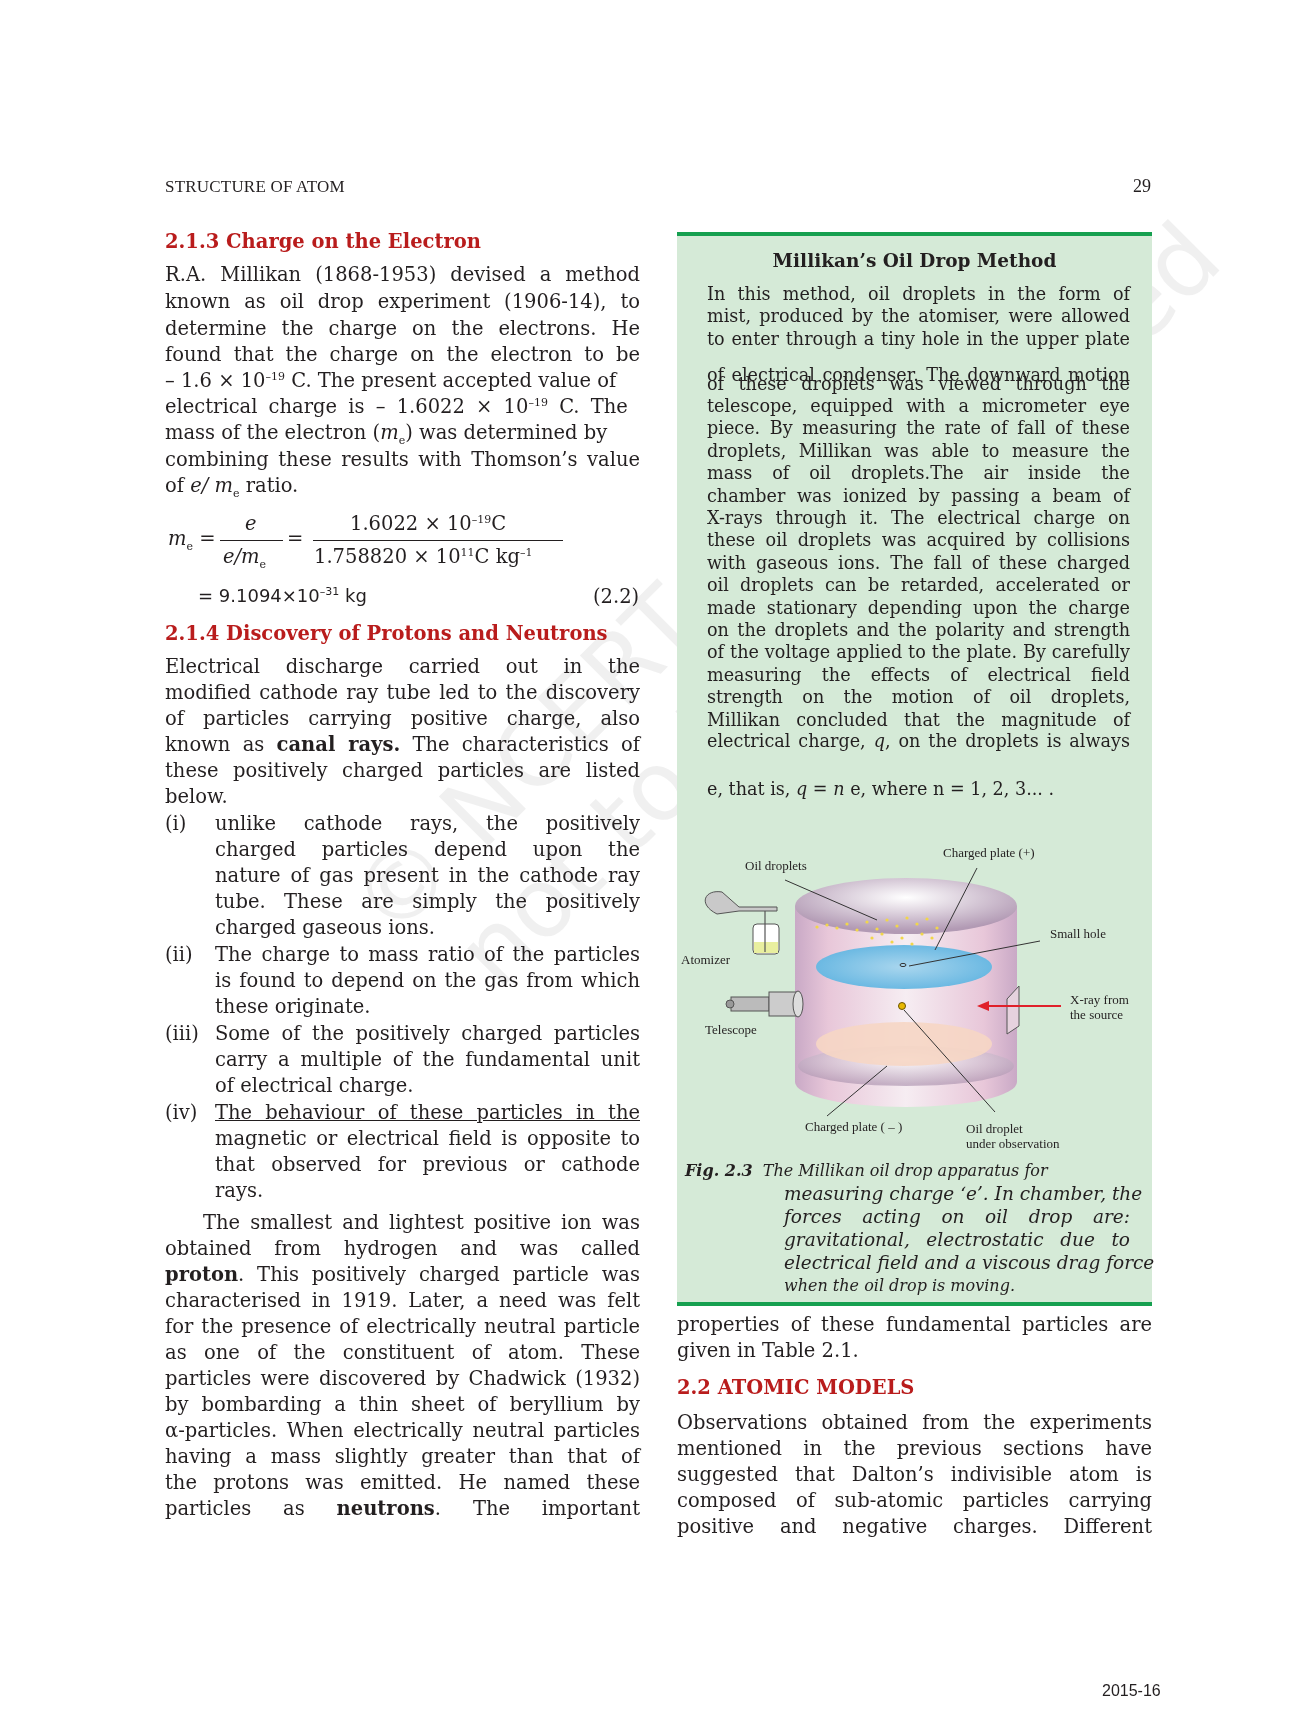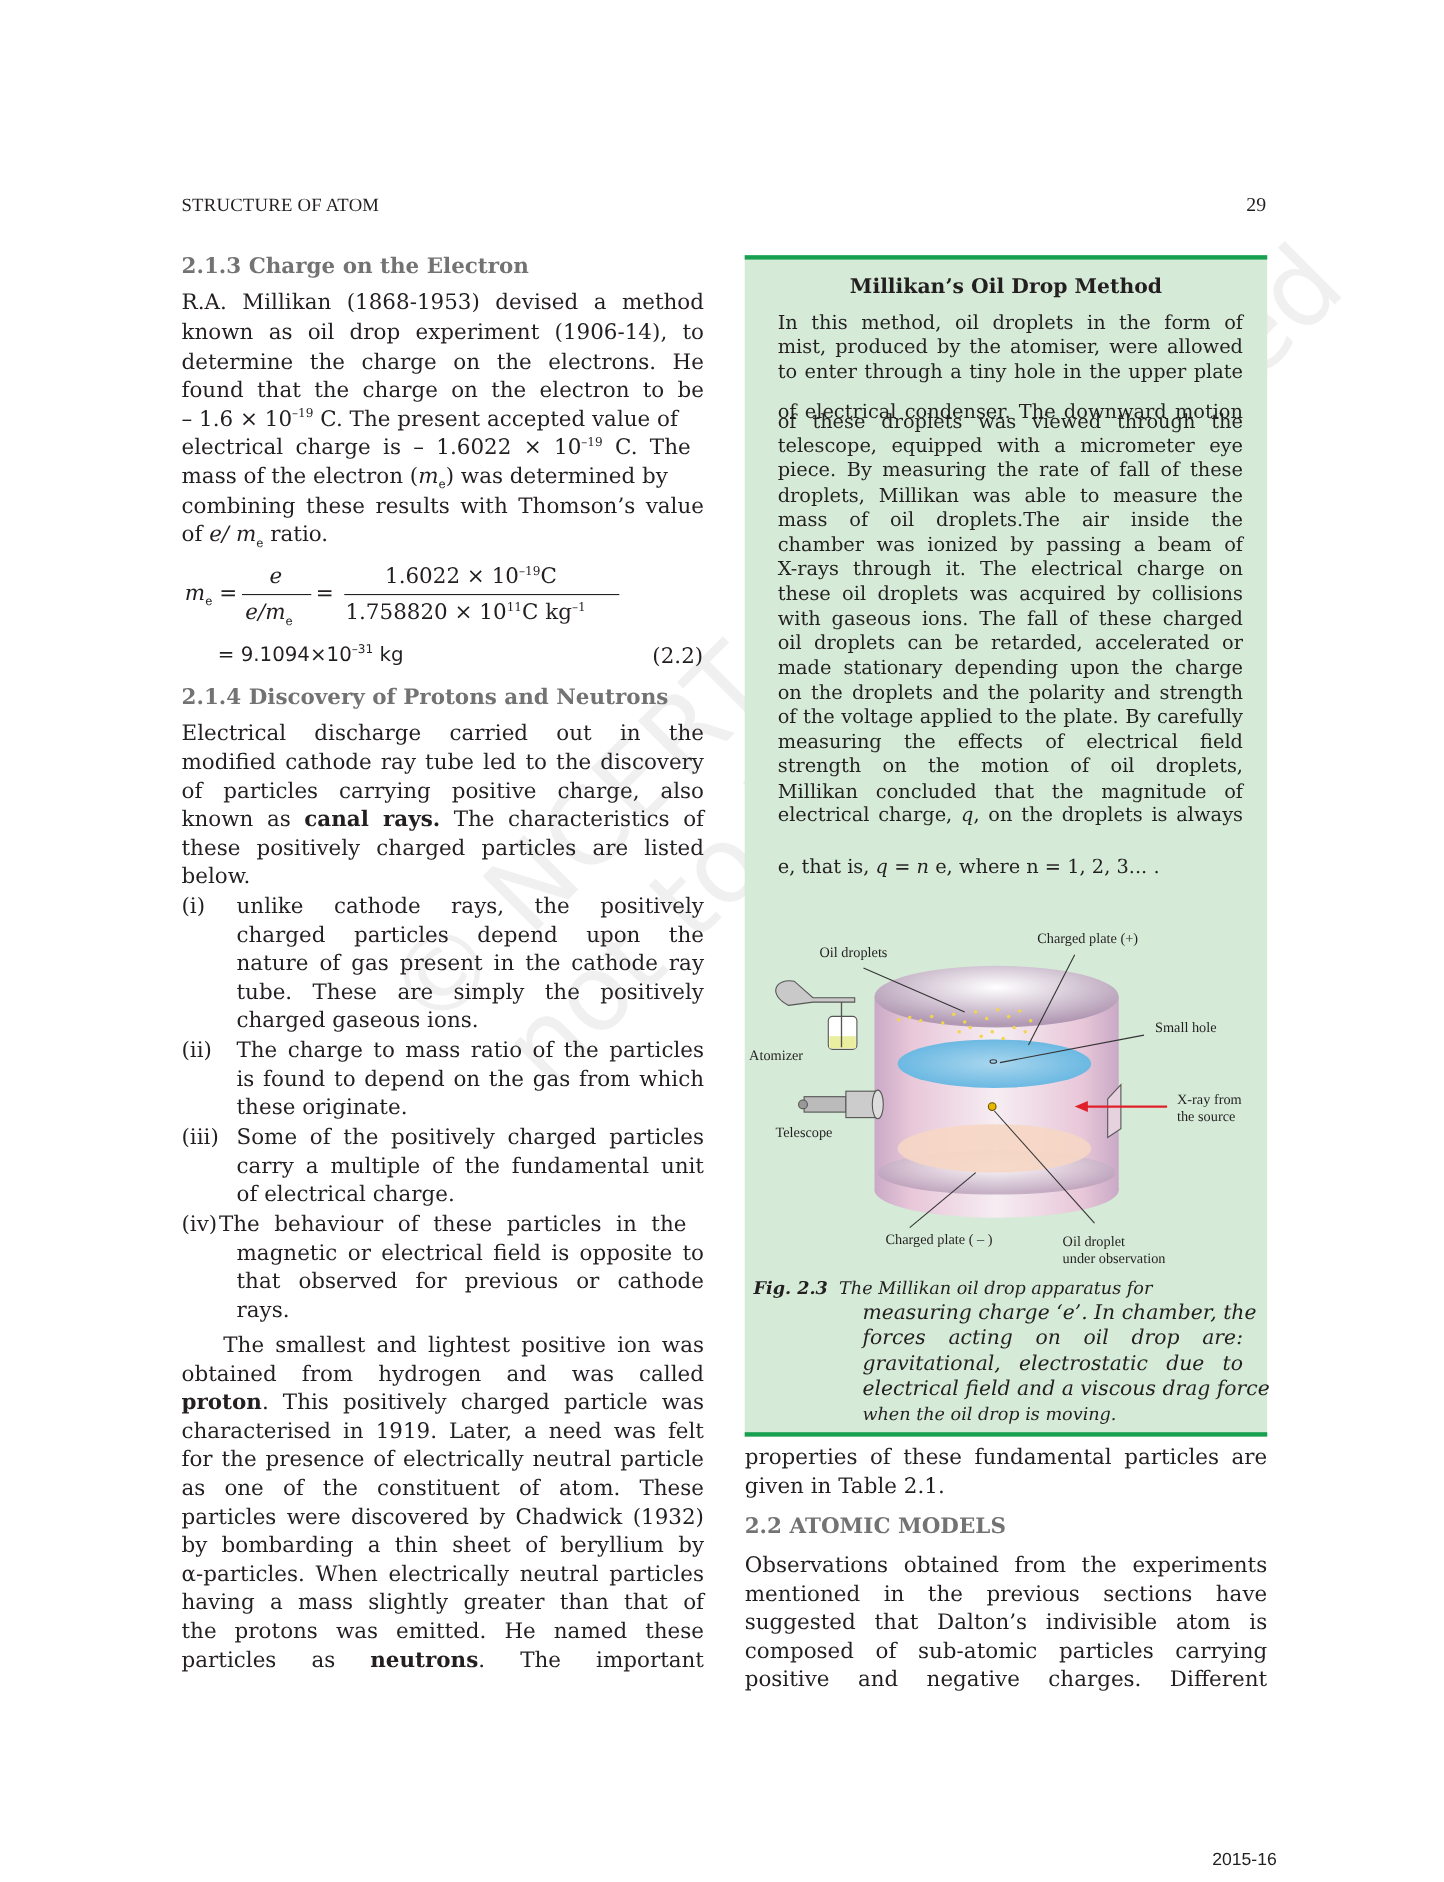--- a/index.html
+++ b/index.html
@@ -1,20 +1,20 @@
 <!DOCTYPE html>
 <html><head>
 <meta charset="utf-8">
 <style>
   html,body{margin:0;padding:0;background:#fff;}
   body{width:1313px;height:1711px;position:relative;overflow:hidden;font-family:"DejaVu Serif",serif;color:#231f20;}
   .runhead{position:absolute;top:177px;left:165px;font-family:"Liberation Serif",serif;font-size:17px;letter-spacing:0.2px;}
   .pageno{position:absolute;top:176px;left:1133px;font-family:"Liberation Serif",serif;font-size:18px;}
   .footer{position:absolute;top:1682px;left:1102px;font-family:"Liberation Sans",sans-serif;font-size:16px;}
-  .h{position:absolute;font-family:"DejaVu Serif",serif;font-weight:bold;color:#737373;font-size:19.5px;white-space:nowrap;}
+  .h{position:absolute;font-family:"DejaVu Serif",serif;font-weight:bold;color:#b91c1c;font-size:19.5px;white-space:nowrap;}
   .col{position:absolute;}
   .ln{position:absolute;left:0;white-space:nowrap;text-align:justify;text-align-last:justify;font-size:19.5px;line-height:24px;height:24px;}
   .lnl{position:absolute;left:0;white-space:nowrap;font-size:19.5px;line-height:24px;height:24px;}
   b{font-weight:bold;}
   .box{position:absolute;left:677px;top:232px;width:475px;height:1074px;background:#d5ead7;border-top:4px solid #16a050;border-bottom:4px solid #16a050;box-sizing:border-box;}
   .boxtitle{position:absolute;left:0;width:100%;top:14px;text-align:center;font-weight:bold;font-size:18.5px;}
   .bln{position:absolute;left:30px;width:423px;white-space:nowrap;text-align:justify;text-align-last:justify;font-size:17.6px;line-height:22px;height:22px;}
   .blnl{position:absolute;left:30px;white-space:nowrap;font-size:17.6px;line-height:22px;height:22px;}
   .cap{position:absolute;white-space:nowrap;font-style:italic;font-size:16px;line-height:22px;}
   .capj{position:absolute;left:107px;width:346px;white-space:nowrap;text-align:justify;text-align-last:justify;font-style:italic;font-size:18.5px;line-height:22px;}
@@ -90,21 +90,21 @@
     <div class="lnl" style="top:183px;left:50px;">these originate.</div>
   </div>
   <div>
     <div class="lnl" style="top:210px;">(iii)</div>
     <div class="ln" style="top:210px;left:50px;width:425px;">Some of the positively charged particles</div>
     <div class="ln" style="top:236px;left:50px;width:425px;">carry a multiple of the fundamental unit</div>
     <div class="lnl" style="top:262px;left:50px;">of electrical charge.</div>
   </div>
   <div>
     <div class="lnl" style="top:289px;">(iv)</div>
-    <div class="ln" style="top:289px;left:34px;width:425px;">The behaviour of these particles in the</div>
+    <div class="ln" style="top:289px;left:50px;width:425px;text-decoration:underline;">The behaviour of these particles in the</div>
     <div class="ln" style="top:315px;left:50px;width:425px;">magnetic or electrical field is opposite to</div>
     <div class="ln" style="top:341px;left:50px;width:425px;">that observed for previous or cathode</div>
     <div class="lnl" style="top:367px;left:50px;">rays.</div>
   </div>
 </div>
 
 <div class="col" style="left:165px;top:1211px;width:475px;">
   <div class="ln" style="top:0;left:38px;width:437px;">The smallest and lightest positive ion was</div>
   <div class="ln" style="top:26px;width:475px;">obtained from hydrogen and was called</div>
   <div class="ln" style="top:52px;width:475px;"><b>proton</b><span>. This positively charged particle was</span></div>

